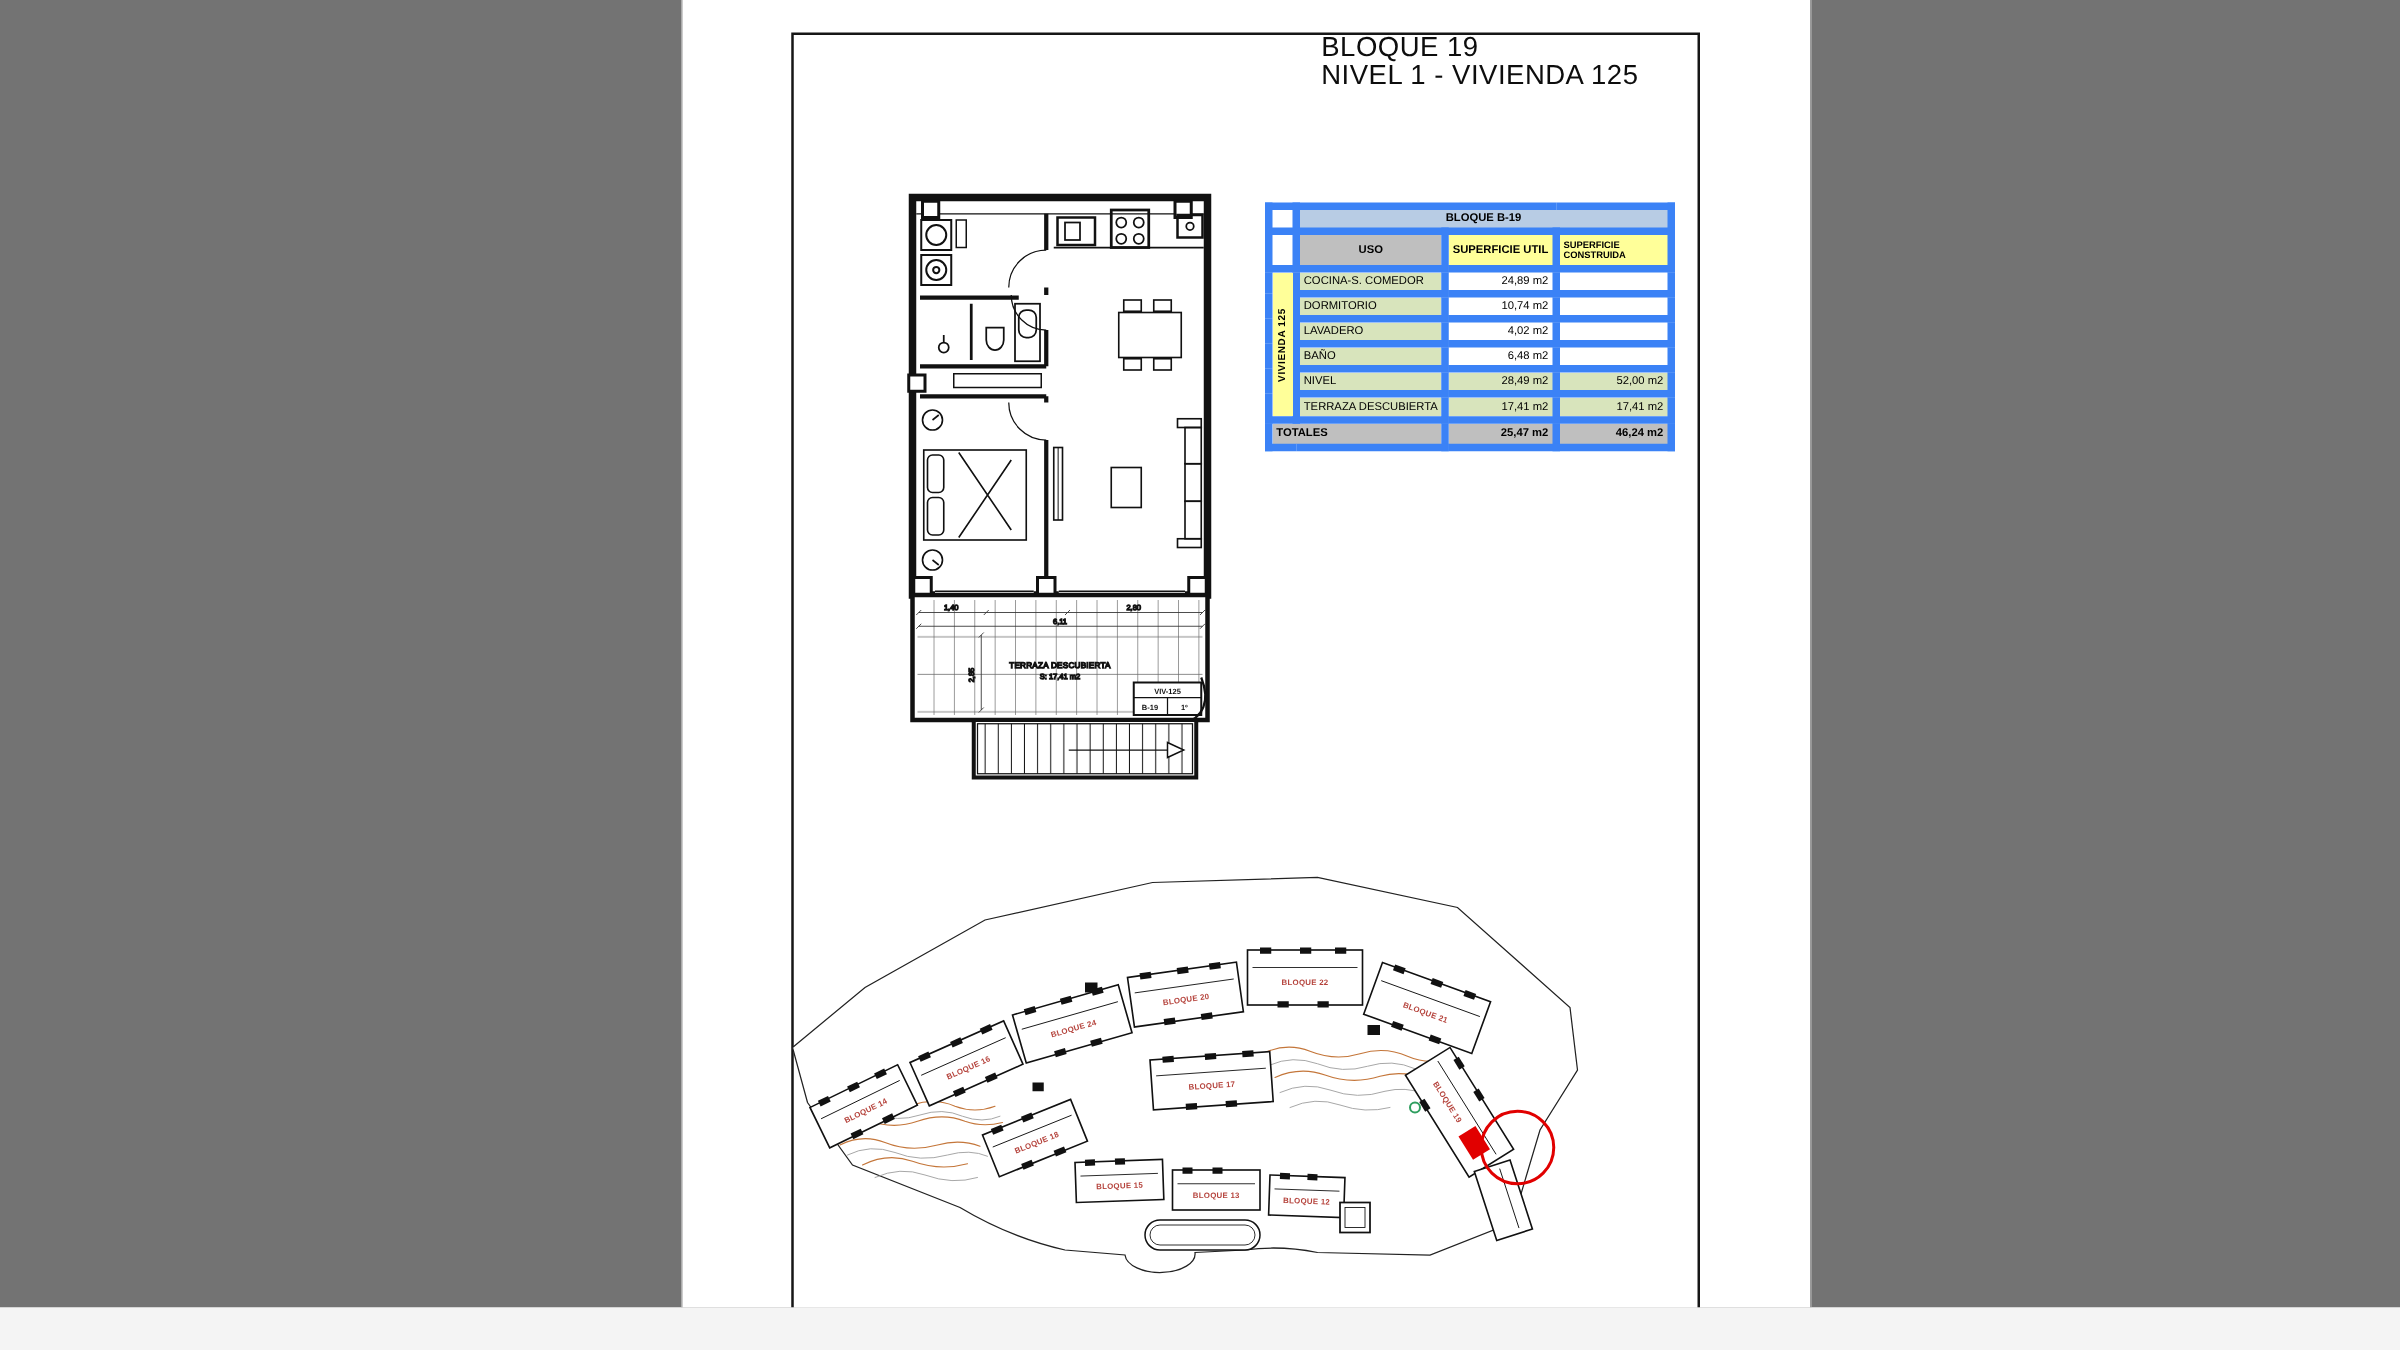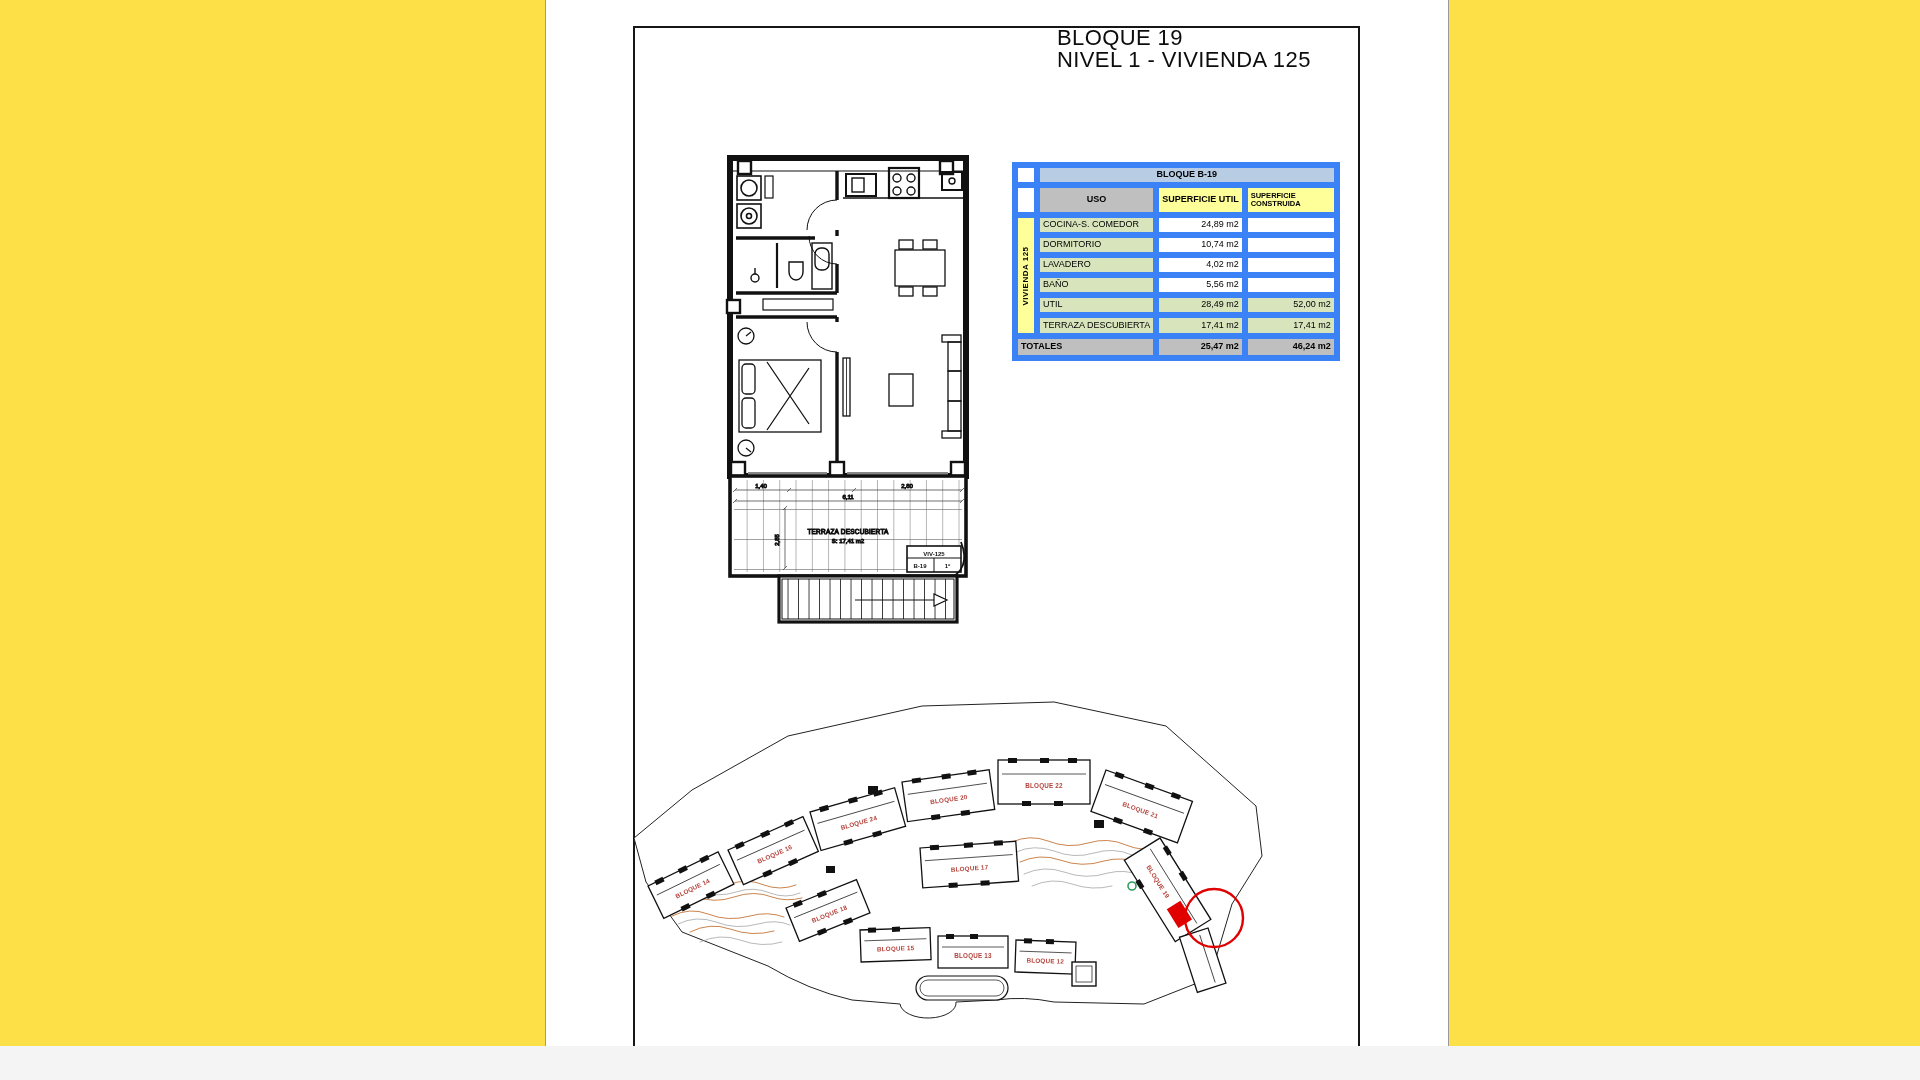--- a/index.html
+++ b/index.html
@@ -1,16 +1,16 @@
 <!DOCTYPE html>
 <html><head>
 <meta charset="utf-8">
 <style>
   html,body{margin:0;padding:0;background:#f4f4f4;}
-  .stage{position:relative;width:1920px;height:1046px;background:#fde047;overflow:hidden;
+  .stage{position:relative;width:1920px;height:1046px;background:#737373;overflow:hidden;
          font-family:"Liberation Sans",sans-serif;color:#111;}
   .page{position:absolute;left:545px;top:0;width:902px;height:1080px;background:#ffffff;
         border-left:1px solid #9a9a9a;border-right:1px solid #9a9a9a;}
   .frame{position:absolute;left:633px;top:26px;width:727px;height:1046px;
          border:2px solid #161616;background:#ffffff;box-sizing:border-box;}
   .title{position:absolute;left:1057px;top:27px;font-size:22px;line-height:22px;
          letter-spacing:.4px;color:#0d0d0d;white-space:nowrap;}
   
   .areas{position:absolute;left:1012px;top:162px;border-collapse:collapse;table-layout:fixed;
          font-size:9px;color:#000;background:#fff;border:2px solid #000;}
@@ -84,25 +84,25 @@
       <td class="num">10,74 m2</td>
       <td class="num"></td>
     </tr>
     <tr>
       <td class="c-green">LAVADERO</td>
       <td class="num">4,02 m2</td>
       <td class="num"></td>
     </tr>
     <tr>
       <td class="c-green">BAÑO</td>
-      <td class="num">5,56 m2</td>
+      <td class="num">6,48 m2</td>
       <td class="num"></td>
     </tr>
     <tr>
-      <td class="c-green">UTIL</td>
+      <td class="c-green">NIVEL</td>
       <td class="c-green num">28,49 m2</td>
       <td class="c-green num">52,00 m2</td>
     </tr>
     <tr class="terr">
       <td class="c-green">TERRAZA DESCUBIERTA</td>
       <td class="c-green num">17,41 m2</td>
       <td class="c-green num">17,41 m2</td>
     </tr>
     <tr class="tot">
       <td class="lab" colspan="2">TOTALES</td>

